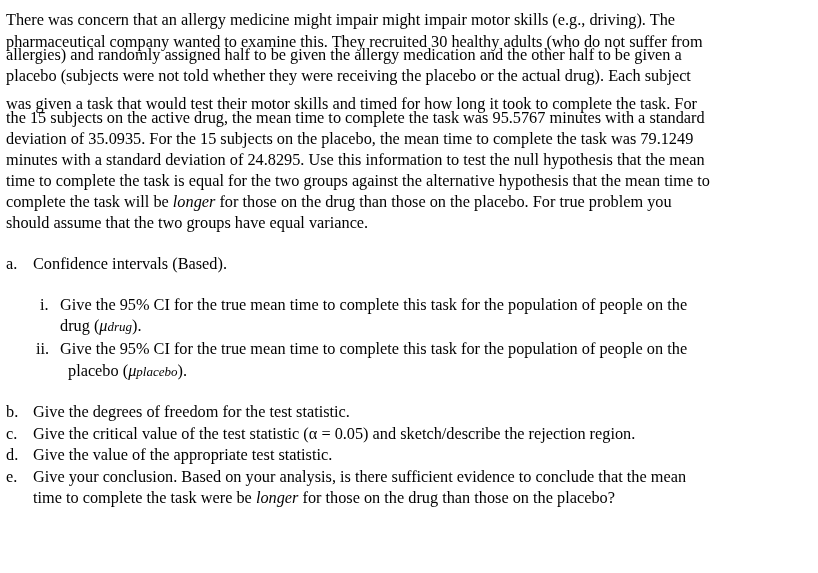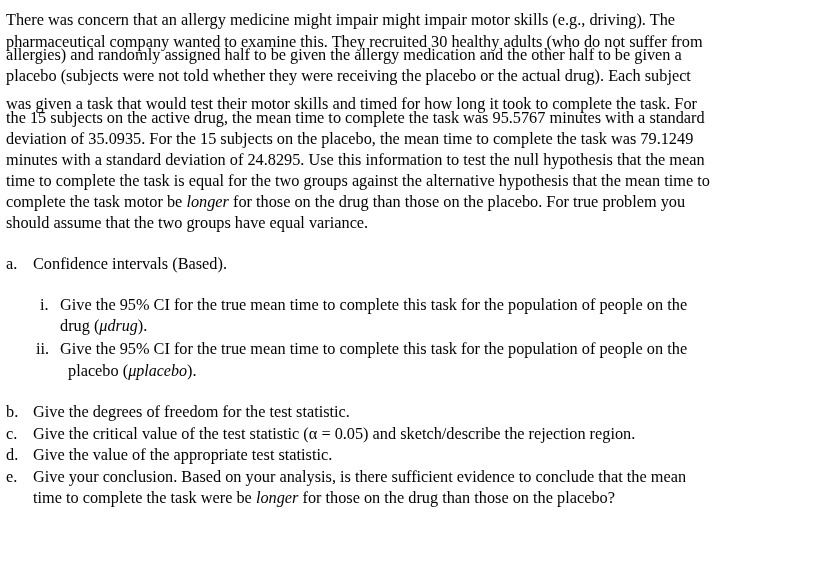--- a/index.html
+++ b/index.html
@@ -6,36 +6,36 @@
     body {
       width: 818px; height: 573px; overflow: hidden;
       font-family: "Liberation Serif", "DejaVu Serif", serif;
       font-size: 16.3px; color: #000; position: relative;
     }
     .line { position: absolute; left: 6px; white-space: nowrap; line-height: 20px; }
     .lbl { position: absolute; white-space: nowrap; line-height: 20px; }
     .txt { position: absolute; white-space: nowrap; line-height: 20px; }
     em { }
     .mu { font-style: italic; }
-    .sub { font-style: italic; font-size: 16px; }
+    .sub { font-style: italic; font-size: 13px; }
   </style>
 </head>
 <body>
 
 <div>
   <div class="line" style="top:10px">There was concern that an allergy medicine might impair might impair motor skills (e.g., driving).  The</div>
   <div class="line" style="top:32px">pharmaceutical company wanted to examine this.  They recruited 30 healthy adults (who do not suffer from</div>
   <div class="line" style="top:45px">allergies) and randomly assigned half to be given the allergy medication and the other half to be given a</div>
   <div class="line" style="top:66px">placebo (subjects were not told whether they were receiving the placebo or the actual drug).  Each subject</div>
   <div class="line" style="top:94px">was given a task that would test their motor skills and timed for how long it took to complete the task.  For</div>
   <div class="line" style="top:108px">the 15 subjects on the active drug, the mean time to complete the task was 95.5767 minutes with a standard</div>
   <div class="line" style="top:129px">deviation of 35.0935.  For the 15 subjects on the placebo, the mean time to complete the task was 79.1249</div>
   <div class="line" style="top:150px">minutes with a standard deviation of 24.8295.  Use this information to test the null hypothesis that the mean</div>
   <div class="line" style="top:171px">time to complete the task is equal for the two groups against the alternative hypothesis that the mean time to</div>
-  <div class="line" style="top:192px"><span>complete the task motor be </span><em>longer</em><span> for those on the drug than those on the placebo.  For true problem you</span></div>
+  <div class="line" style="top:192px"><span>complete the task will be </span><em>longer</em><span> for those on the drug than those on the placebo.  For true problem you</span></div>
   <div class="line" style="top:213px">should assume that the two groups have equal variance.</div>
 </div>
 
 <div>
   <span class="lbl" style="left:6px; top:254px">a.</span>
   <span class="txt" style="left:33px; top:254px">Confidence intervals (Based).</span>
 
   <span class="lbl" style="left:40px; top:295px">i.</span>
   <span class="txt" style="left:60px; top:295px">Give the 95% CI for the true mean time to complete this task for the population of people on the</span>
   <span class="txt" style="left:60px; top:316px"><span>drug (</span><span class="mu">μ</span><span class="sub">drug</span><span>).</span></span>

